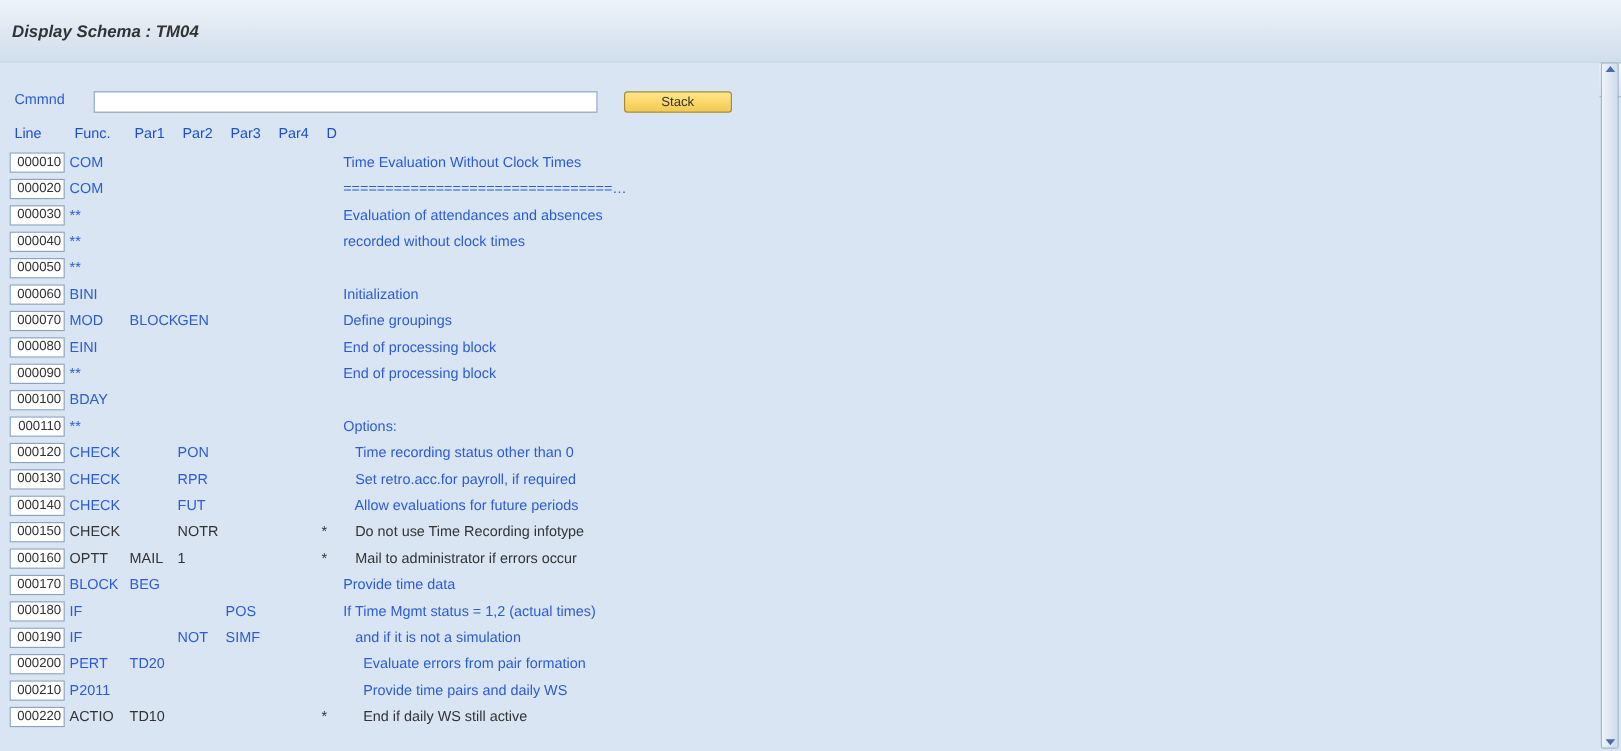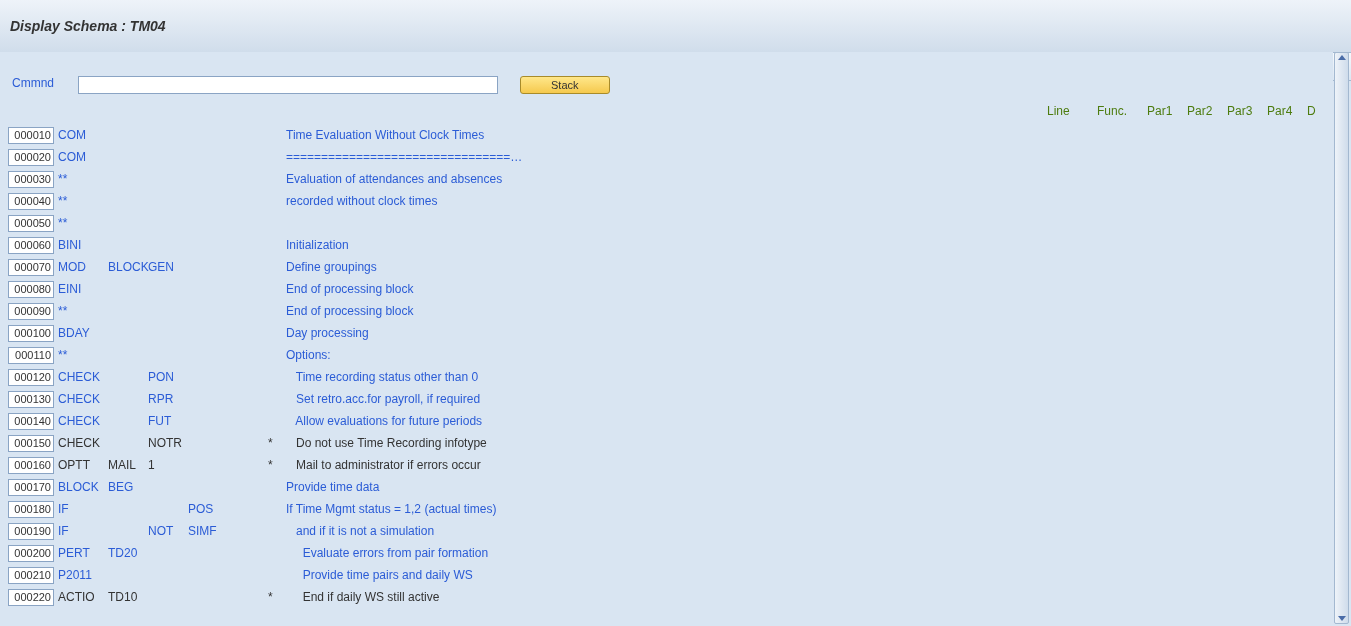--- a/index.html
+++ b/index.html
@@ -71,21 +71,21 @@
       color: #333;
       cursor: pointer;
       height: 18px;
     }
     .header-row, .data-row {
       display: flex;
       align-items: center;
       font-size: 12px;
       height: 22px;
     }
-    .header-row { color: #4d7c0f; margin-bottom: 2px; padding-left:4px;justify-content:flex-end;}
+    .header-row { color: #1d4ed8; margin-bottom: 2px; padding-left:4px;}
     .col-line  { width: 50px; }
     .col-func  { width: 50px; }
     .col-par1  { width: 40px; }
     .col-par2  { width: 40px; }
     .col-par3  { width: 40px; }
     .col-par4  { width: 40px; }
     .col-d     { width: 18px; }
     .col-text  { flex: 1; }
     .line-input {
       width: 46px;
@@ -246,21 +246,20 @@
         <span class="col-text link" style="white-space: pre;">End of processing block</span>
       </div>
       <div class="data-row">
         <input class="line-input" type="text" value="000100" style="">
         <span class="col-func link">BDAY</span>
         <span class="col-par1 link"></span>
         <span class="col-par2 link"></span>
         <span class="col-par3 link"></span>
         <span class="col-par4 link"></span>
         <span class="col-d star"></span>
-        <span class="col-text link" style="white-space: pre;">Day processing</span>
       </div>
       <div class="data-row">
         <input class="line-input" type="text" value="000110" style="">
         <span class="col-func link">**</span>
         <span class="col-par1 link"></span>
         <span class="col-par2 link"></span>
         <span class="col-par3 link"></span>
         <span class="col-par4 link"></span>
         <span class="col-d star"></span>
         <span class="col-text link" style="white-space: pre;">Options:</span>

